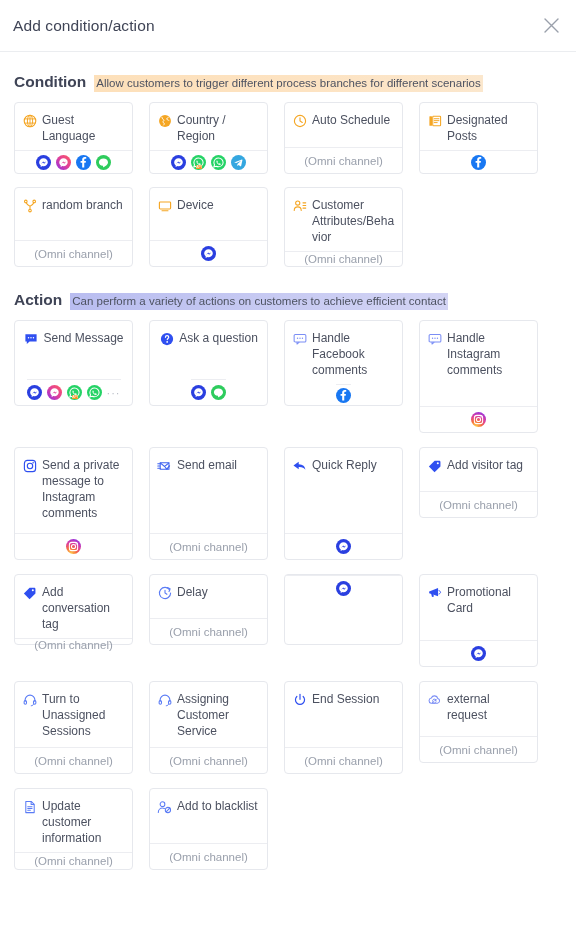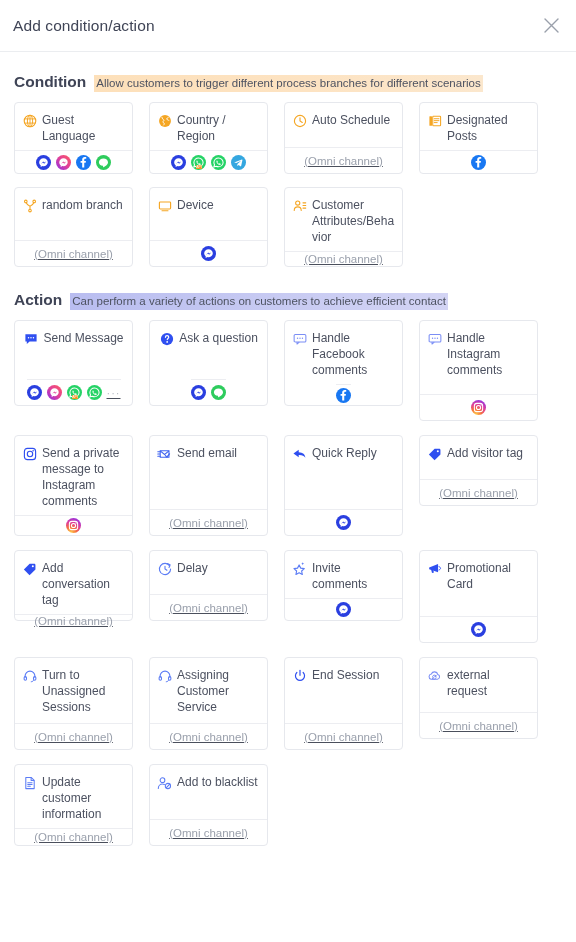--- a/index.html
+++ b/index.html
@@ -119,21 +119,20 @@
     color: #4c5160;
     word-break: break-word;
   }
   .card-foot {
     border-top: 1px solid #ecedf1;
     height: 25px;
     display: flex;
     align-items: center;
     justify-content: center;
     gap: 5px;
-    text-decoration: underline;
   }
   .card-foot .omni {
     font-size: 11.5px;
     color: #9aa0ac;
   }
   .chip {
     width: 15px;
     height: 15px;
     border-radius: 50%;
     display: block;
@@ -143,21 +142,21 @@
   .more-dots {
     font-size: 11px;
     color: #b9bdc6;
     letter-spacing: 1px;
     line-height: 8px;
   }
   
   .cond-card { height: 72px; }
   .cond-card-tall { height: 80px; }
   .act-card-r1 { height: 86px; align-items: center; }
-  .act-card-r2 { height: 101px; }
+  .act-card-r2 { height: 113px; }
   .act-card-r3 { height: 71px; }
   .act-card-r4 { height: 93px; }
   .act-card-r5 { height: 82px; }
   .act-grid { row-gap: 14px; }
 </style>
 </head>
 <body>
 
 <div class="dialog">
 
@@ -596,29 +595,20 @@
                 <path d="M8 4.8V8l2.2 1.5" fill="none" stroke="#5b7cf5" stroke-width="1.25" stroke-linecap="round"></path>
               </svg>
             </span>
             <span class="card-label">Delay</span>
           </div>
           <div class="card-foot">
             <span class="omni">(Omni channel)</span>
           </div>
         </div>
         <div class="card act-card-r3">
-          <div class="card-top">
-            <span class="card-icon">
-              <svg width="15" height="15" viewBox="0 0 16 16">
-                <path d="M7.6 4.2l1.7 3.4 3.8.5-2.8 2.6.7 3.7-3.4-1.8-3.4 1.8.7-3.7L2.1 8.1l3.8-.5z" fill="none" stroke="#5b7cf5" stroke-width="1.2" stroke-linejoin="round"></path>
-                <path d="M11.4 1.2l.5 1.1 1.1.5-1.1.5-.5 1.1-.5-1.1-1.1-.5 1.1-.5z" fill="#5b7cf5"></path>
-              </svg>
-            </span>
-            <span class="card-label">Invite comments</span>
-          </div>
           <div class="card-foot">
             <span class="chip">
               <svg width="15" height="15" viewBox="0 0 16 16">
                 <circle cx="8" cy="8" r="8" fill="#2a3fe0"></circle>
                 <path d="M8 3.4c-2.6 0-4.6 1.9-4.6 4.2 0 1.3.6 2.4 1.6 3.2v2l1.8-1c.4.1.8.2 1.2.2 2.6 0 4.6-1.9 4.6-4.3S10.6 3.4 8 3.4z" fill="#fff"></path>
                 <path d="M5.4 9.3l2.3-2.4 1.2 1.2 2-1.2-2.2 2.4-1.2-1.2z" fill="#2a3fe0"></path>
               </svg>
             </span>
           </div>
         </div>

